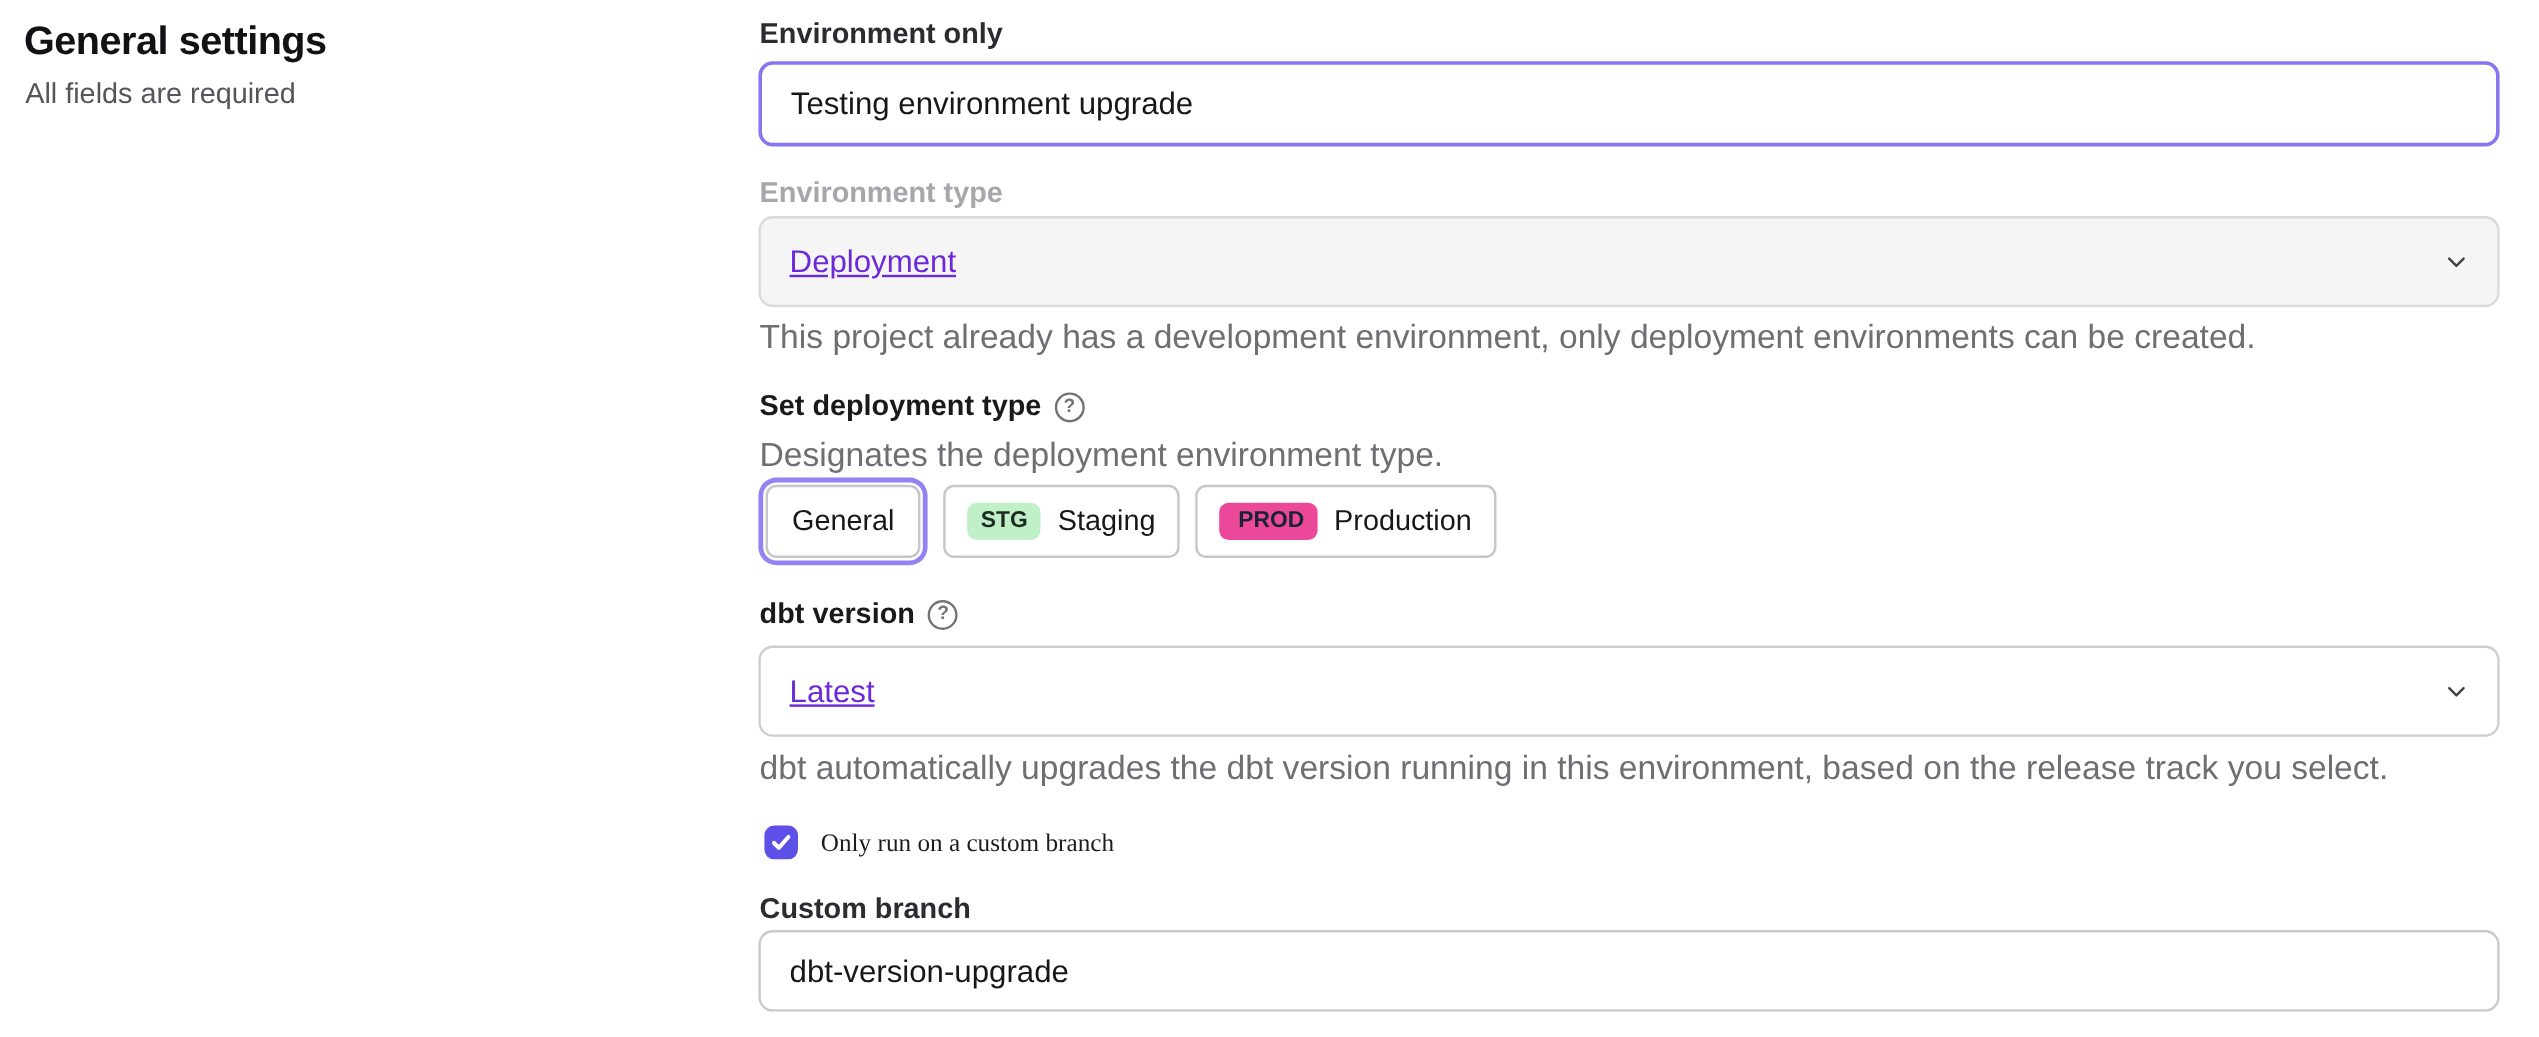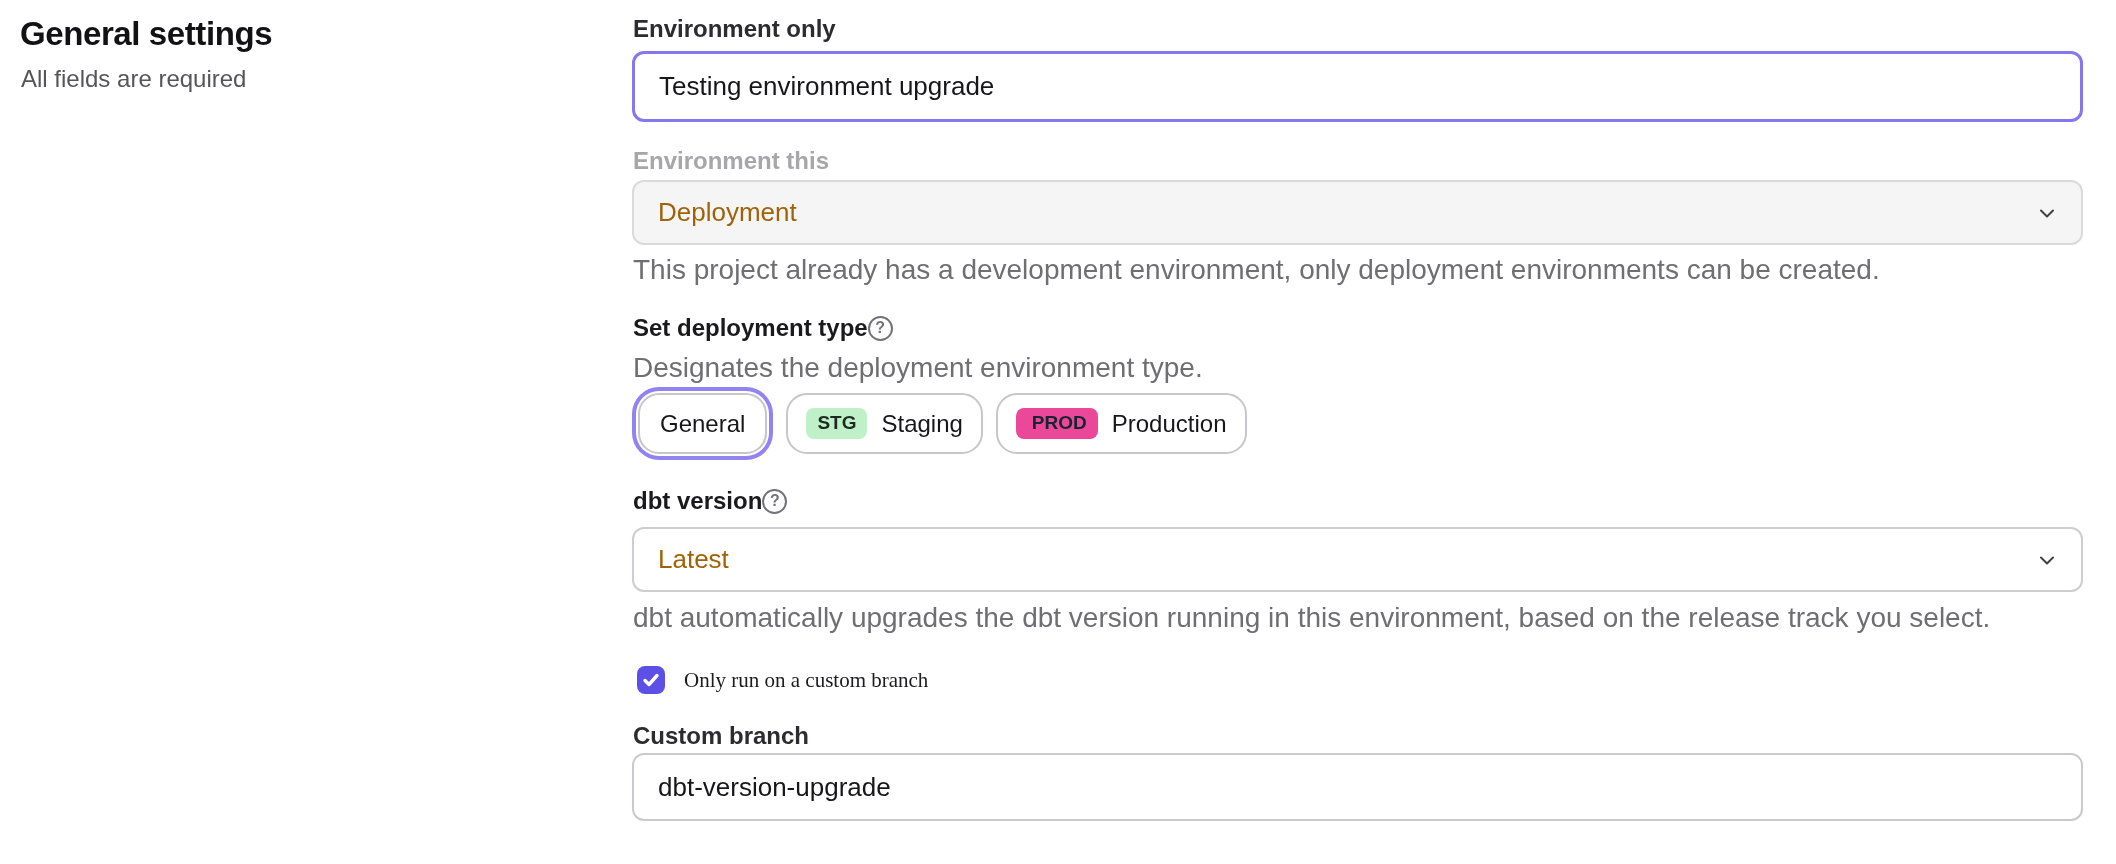--- a/index.html
+++ b/index.html
@@ -22,55 +22,55 @@
   .page-subtitle { margin: 10px 0 0 1px; font-size: 24px; line-height: 30px; color: #55555a; }
 
   
   .form-col { width: 1451px; flex: 0 0 1451px; padding-top: 14px; }
 
   .field-label {
     display: block; font-size: 24px; line-height: 30px;
     font-weight: 600; color: #2b2b30; margin: 0 0 7px 1px;
   }
   .field-label.disabled { color: #a6a6ab; }
-  .label-row { display: flex; align-items: center; margin: 0 0 10px 1px; }
+  .label-row { display: flex; align-items: center; gap: 11px; margin: 0 0 10px 1px; }
   .label-row .field-label { margin: 0; font-weight: 700; color: #1a1a1d; }
 
   .help-icon {
     width: 25px; height: 25px; border: 2px solid #72727a; border-radius: 50%;
     display: inline-flex; align-items: center; justify-content: center;
     font-size: 16px; font-weight: 700; color: #72727a; line-height: 1;
     cursor: pointer; flex: 0 0 auto;
   }
 
   .text-input {
     width: 100%; height: 68px;
     border: 2px solid #c9c9cf; border-radius: 12px;
     padding: 16px 24px; font-size: 26px; font-family: inherit;
     color: #17171a; background: #fff; outline: none; display: block;
   }
   .text-input.focused { height: 71px; border: 3px solid #8577ef; }
 
   .select {
-    width: 100%; height: 65px;
+    width: 100%; height: 76px;
     border: 2px solid #cdcdd3; border-radius: 12px;
     padding: 0 22px 0 24px;
     display: flex; align-items: center; justify-content: space-between;
-    font-size: 26px; color: #a16207; background: #ffffff; cursor: pointer;
+    font-size: 26px; color: #6d28d9; background: #ffffff; cursor: pointer; text-decoration: underline;
   }
   .select.muted { background: #f5f5f6; border-color: #dadade; }
   .chevron { flex: 0 0 auto; }
 
   .helper { margin: 0 0 0 1px; font-size: 28px; line-height: 30px; color: #6e6e73; }
 
   .btn-row { display: flex; align-items: center; gap: 13px; margin: 0; }
   .type-btn {
     display: inline-flex; align-items: center; gap: 14px;
     height: 61px; padding: 0 18px;
-    background: #ffffff; border: 2px solid #c6c6cc; border-radius: 21px;
+    background: #ffffff; border: 2px solid #c6c6cc; border-radius: 9px;
     font-family: inherit; font-size: 24px; color: #17171a; cursor: pointer;
   }
   .type-btn.selected {
     padding: 0 20px;
     box-shadow: 0 0 0 2px #ffffff, 0 0 0 6px #9183f2;
     margin: 0 6px;
   }
   .badge {
     display: inline-flex; align-items: center; justify-content: center;
     padding: 5px 11px; border-radius: 8px;
@@ -106,21 +106,21 @@
   <aside class="left-col">
     <h1 class="page-title">General settings</h1>
     <p class="page-subtitle">All fields are required</p>
   </aside>
 
   <main class="form-col">
 
     <label class="field-label">Environment only</label>
     <input class="text-input focused mb-24" type="text" value="Testing environment upgrade" style="">
 
-    <label class="field-label disabled mb-4">Environment this</label>
+    <label class="field-label disabled mb-4">Environment type</label>
     <div class="select muted mb-10">
       <span>Deployment</span>
       <svg class="chevron" width="24" height="24" viewBox="0 0 24 24" fill="none">
         <path d="M6 9.5l6 6 6-6" stroke="#404045" stroke-width="2" stroke-linecap="round" stroke-linejoin="round"></path>
       </svg>
     </div>
     <p class="helper mb-28">This project already has a development environment, only deployment environments can be created.</p>
 
     <div class="label-row">
       <span class="field-label">Set deployment type</span>

